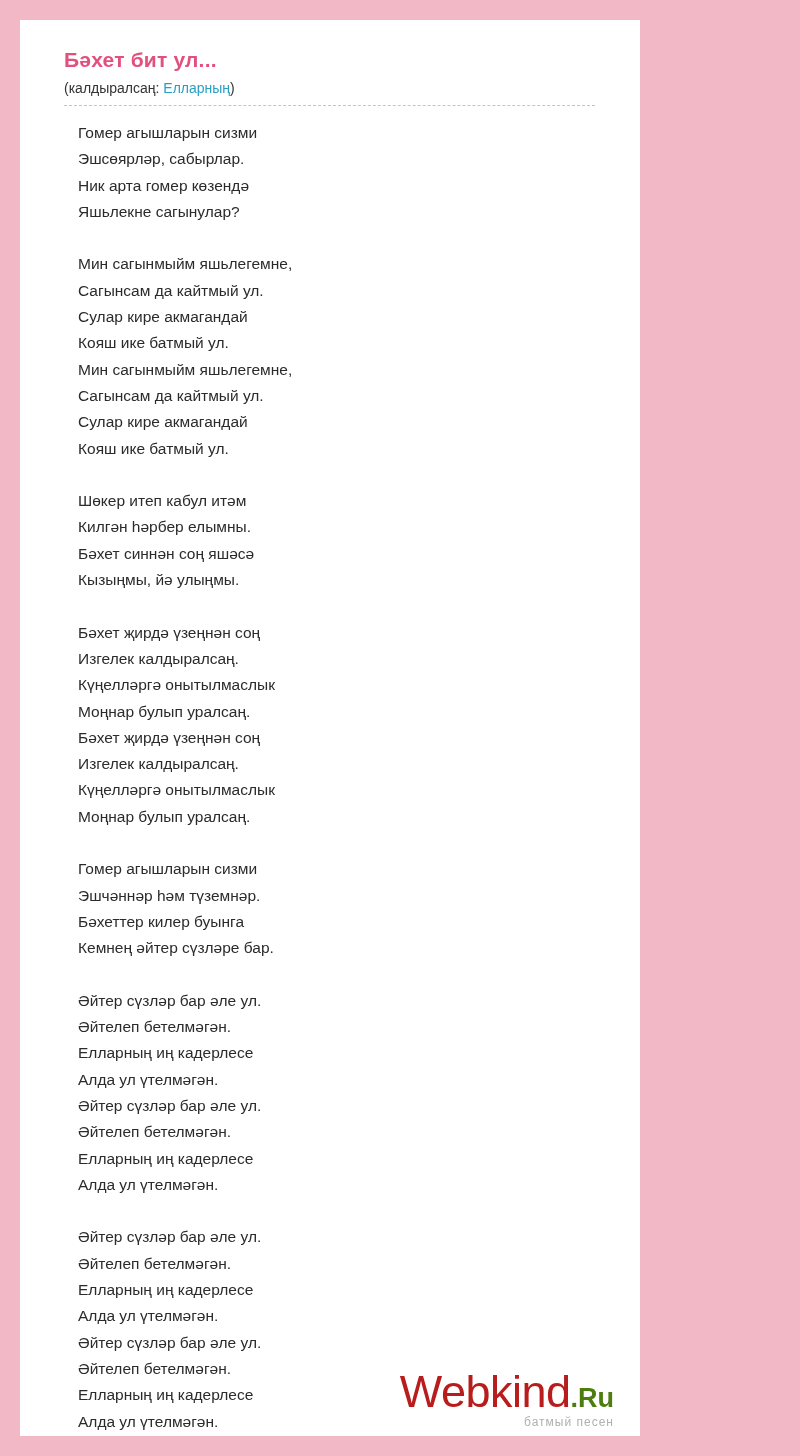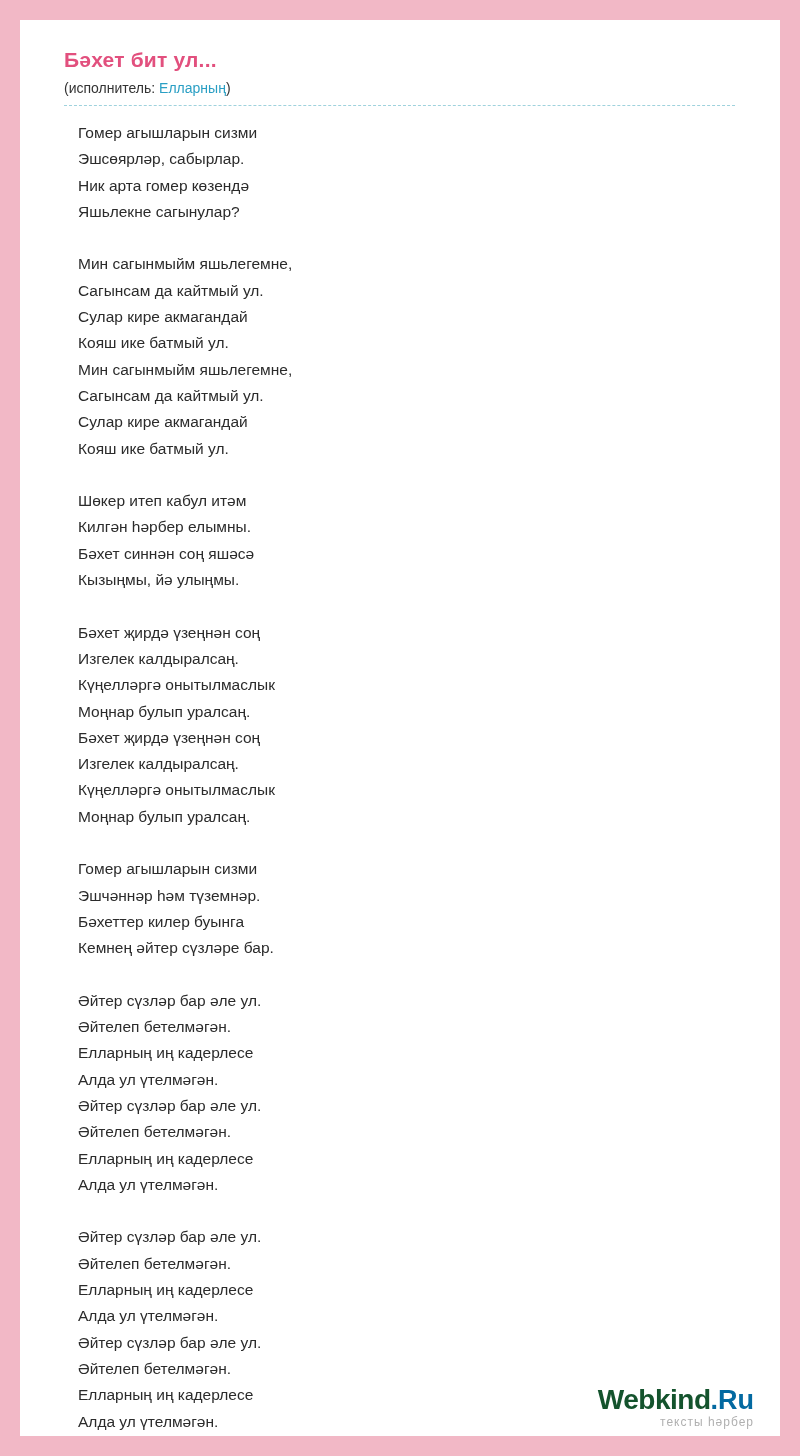--- a/index.html
+++ b/index.html
@@ -10,21 +10,21 @@
     width: 800px;
     height: 1456px;
     background: #f2b8c6;
     font-family: "Liberation Sans", sans-serif;
     overflow: hidden;
   }
   .page {
     position: absolute;
     left: 20px;
     top: 20px;
-    width: 760px;
+    width: 620px;
     height: 1416px;
     background: #ffffff;
     box-sizing: border-box;
     padding: 28px 45px 0 44px;
     overflow: hidden;
   }
   .song-title {
     color: #e2507e;
     font-size: 21px;
     font-weight: bold;
@@ -51,46 +51,46 @@
     font-family: "Liberation Sans", sans-serif;
   }
   .watermark {
     position: absolute;
     right: 26px;
     bottom: 8px;
     text-align: right;
     line-height: 1;
   }
   .wm-main {
-    font-size: 28px;
-    font-weight: bold;
-    color: #14532d;
+    font-size: 45px;
+    font-weight: normal;
+    color: #b91c1c;
     letter-spacing: -0.5px;
   }
   .wm-ru {
-    color: #0369a1;
+    color: #4d7c0f;
     font-size: 27px;
     font-weight: bold;
   }
   .wm-sub {
     display: block;
     font-size: 12px;
     color: #b0b0b0;
     margin-top: 2px;
     letter-spacing: 1px;
   }
 </style>
 </head>
 <body>
 
 <div class="page">
 
   <h1 class="song-title">Бәхет бит ул...</h1>
 
-  <div class="performer-line"><span>(исполнитель: </span><a class="performer-link" href="#">Елларның</a><span>)</span></div>
+  <div class="performer-line"><span>(калдыралсаң: </span><a class="performer-link" href="#">Елларның</a><span>)</span></div>
 
   <div class="lyrics">Гомер агышларын сизми
 Эшсөярләр, сабырлар.
 Ник арта гомер көзендә
 Яшьлекне сагынулар?
 
 Мин сагынмыйм яшьлегемне,
 Сагынсам да кайтмый ул.
 Сулар кире акмагандай
 Кояш ике батмый ул.
@@ -131,16 +131,16 @@
 Әйтелеп бетелмәгән.
 Елларның иң кадерлесе
 Алда ул үтелмәгән.
 Әйтер сүзләр бар әле ул.
 Әйтелеп бетелмәгән.
 Елларның иң кадерлесе
 Алда ул үтелмәгән.</div>
 
   <div class="watermark">
     <span class="wm-main">Webkind</span><span class="wm-ru">.Ru</span>
-    <span class="wm-sub">тексты һәрбер</span>
+    <span class="wm-sub">батмый песен</span>
   </div>
 
 </div>
 
 </body></html>

